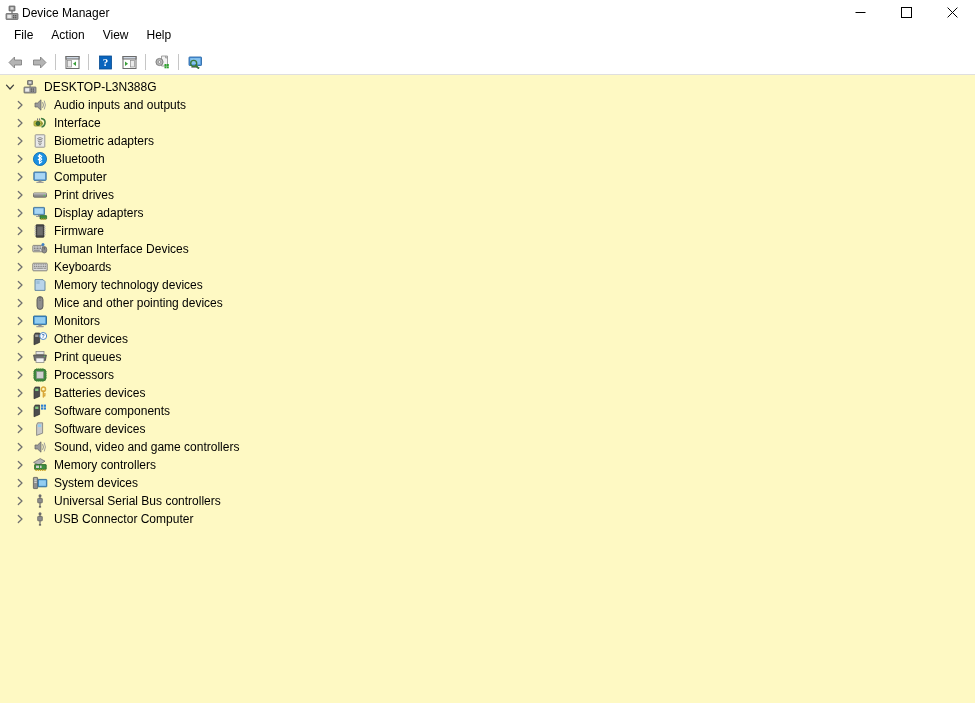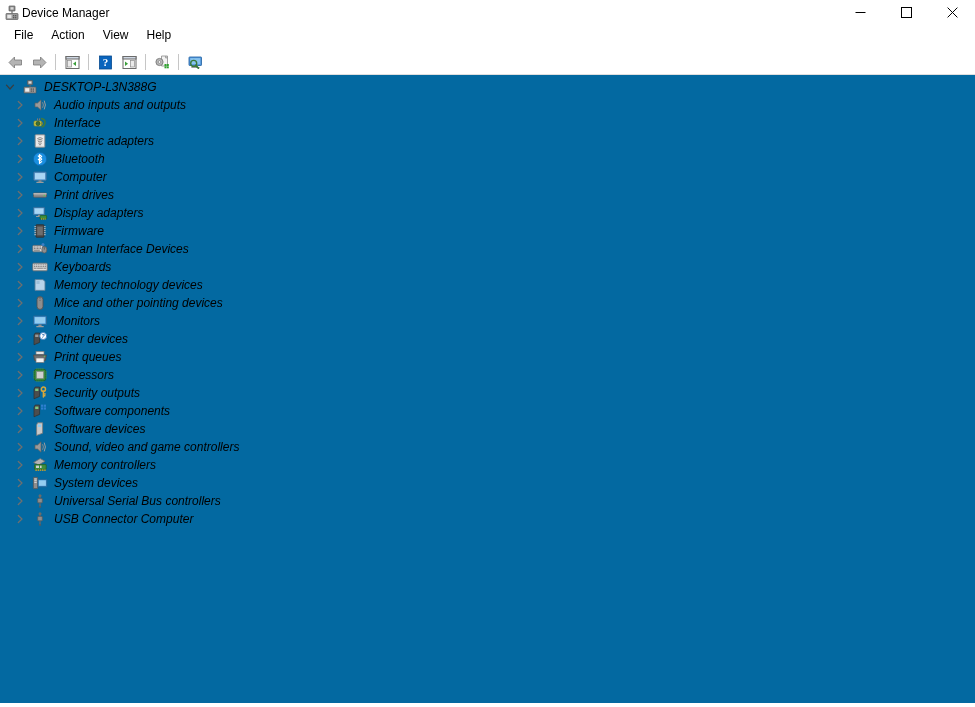--- a/index.html
+++ b/index.html
@@ -101,26 +101,25 @@
   .tb-btn svg { display: block; }
   .tb-sep {
     width: 1px;
     height: 16px;
     background: #c6c6c6;
     margin: 0 4px;
   }
 
   
   .tree {
-    background: #0369a1;
+    background: #fef9c3;
     padding-top: 3px;
     height: 625px;
     overflow: hidden;
     position: relative;
-    font-style: italic;
   }
   .tree-row {
     display: flex;
     align-items: center;
     height: 18px;
     white-space: nowrap;
     cursor: default;
   }
   .tree-row.root { padding-left: 2px; }
   .tree-row.child { padding-left: 12px; }
@@ -654,21 +653,21 @@
         </svg>
     </span>
     <span class="node-icon">
       <svg width="16" height="16" viewBox="0 0 16 16">
         <path d="M3.2 2 L7.6 2 L7.6 11.4 L2 13.8 L2 4.2 Z" fill="#4d4d4d" stroke="#2e2e2e" stroke-width="0.7" stroke-linejoin="round"></path>
         <rect x="3.2" y="3.6" width="3.2" height="2.4" fill="#7fc77f"></rect>
         <circle cx="11.4" cy="4.2" r="2.1" fill="none" stroke="#d8a73a" stroke-width="1.5"></circle>
         <path d="M11.4 6.3 L11.4 12 M11.4 9 L13.2 9 M11.4 10.8 L12.9 10.8" stroke="#d8a73a" stroke-width="1.5" stroke-linecap="round"></path>
       </svg>
     </span>
-    <span class="node-label">Security outputs</span>
+    <span class="node-label">Batteries devices</span>
   </div>
 
   <div class="tree-row child">
     <span class="chev">
       <svg width="10" height="10" viewBox="0 0 10 10">
           <path d="M3.3 1.5 L7 5 L3.3 8.5" fill="none" stroke="#6f6f6f" stroke-width="1.25" stroke-linecap="round" stroke-linejoin="round"></path>
         </svg>
     </span>
     <span class="node-icon">
       <svg width="16" height="16" viewBox="0 0 16 16">

